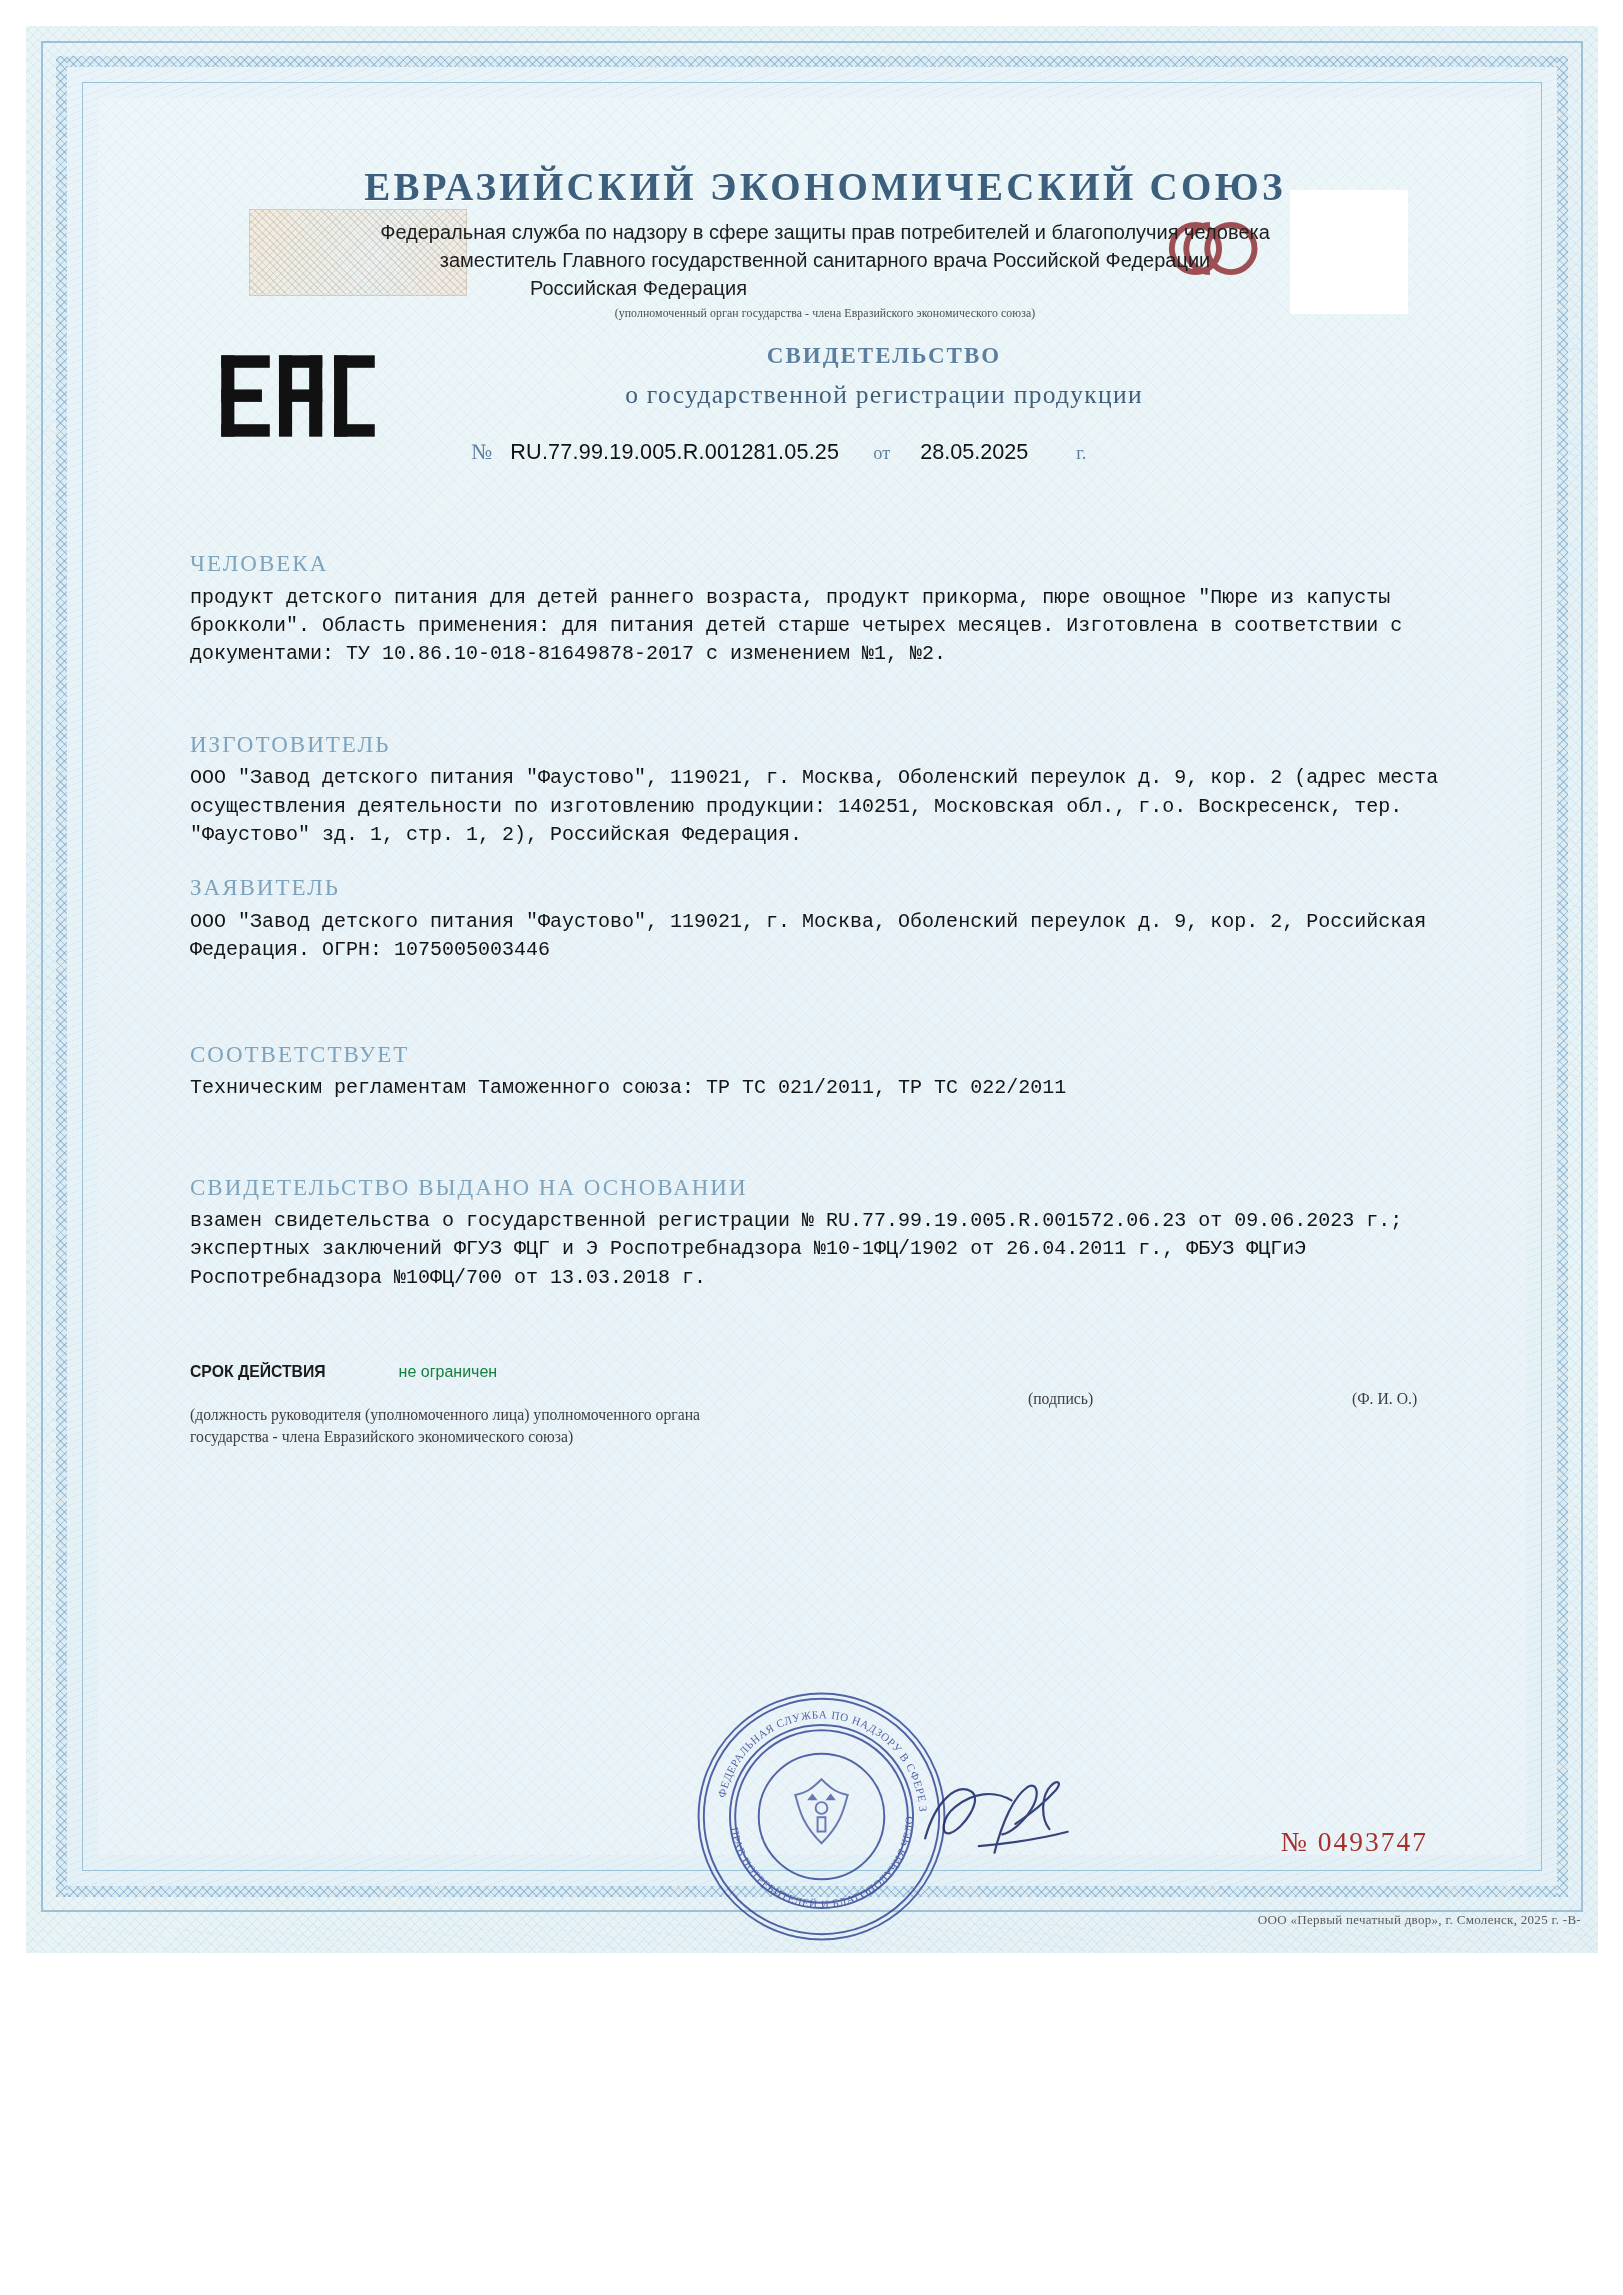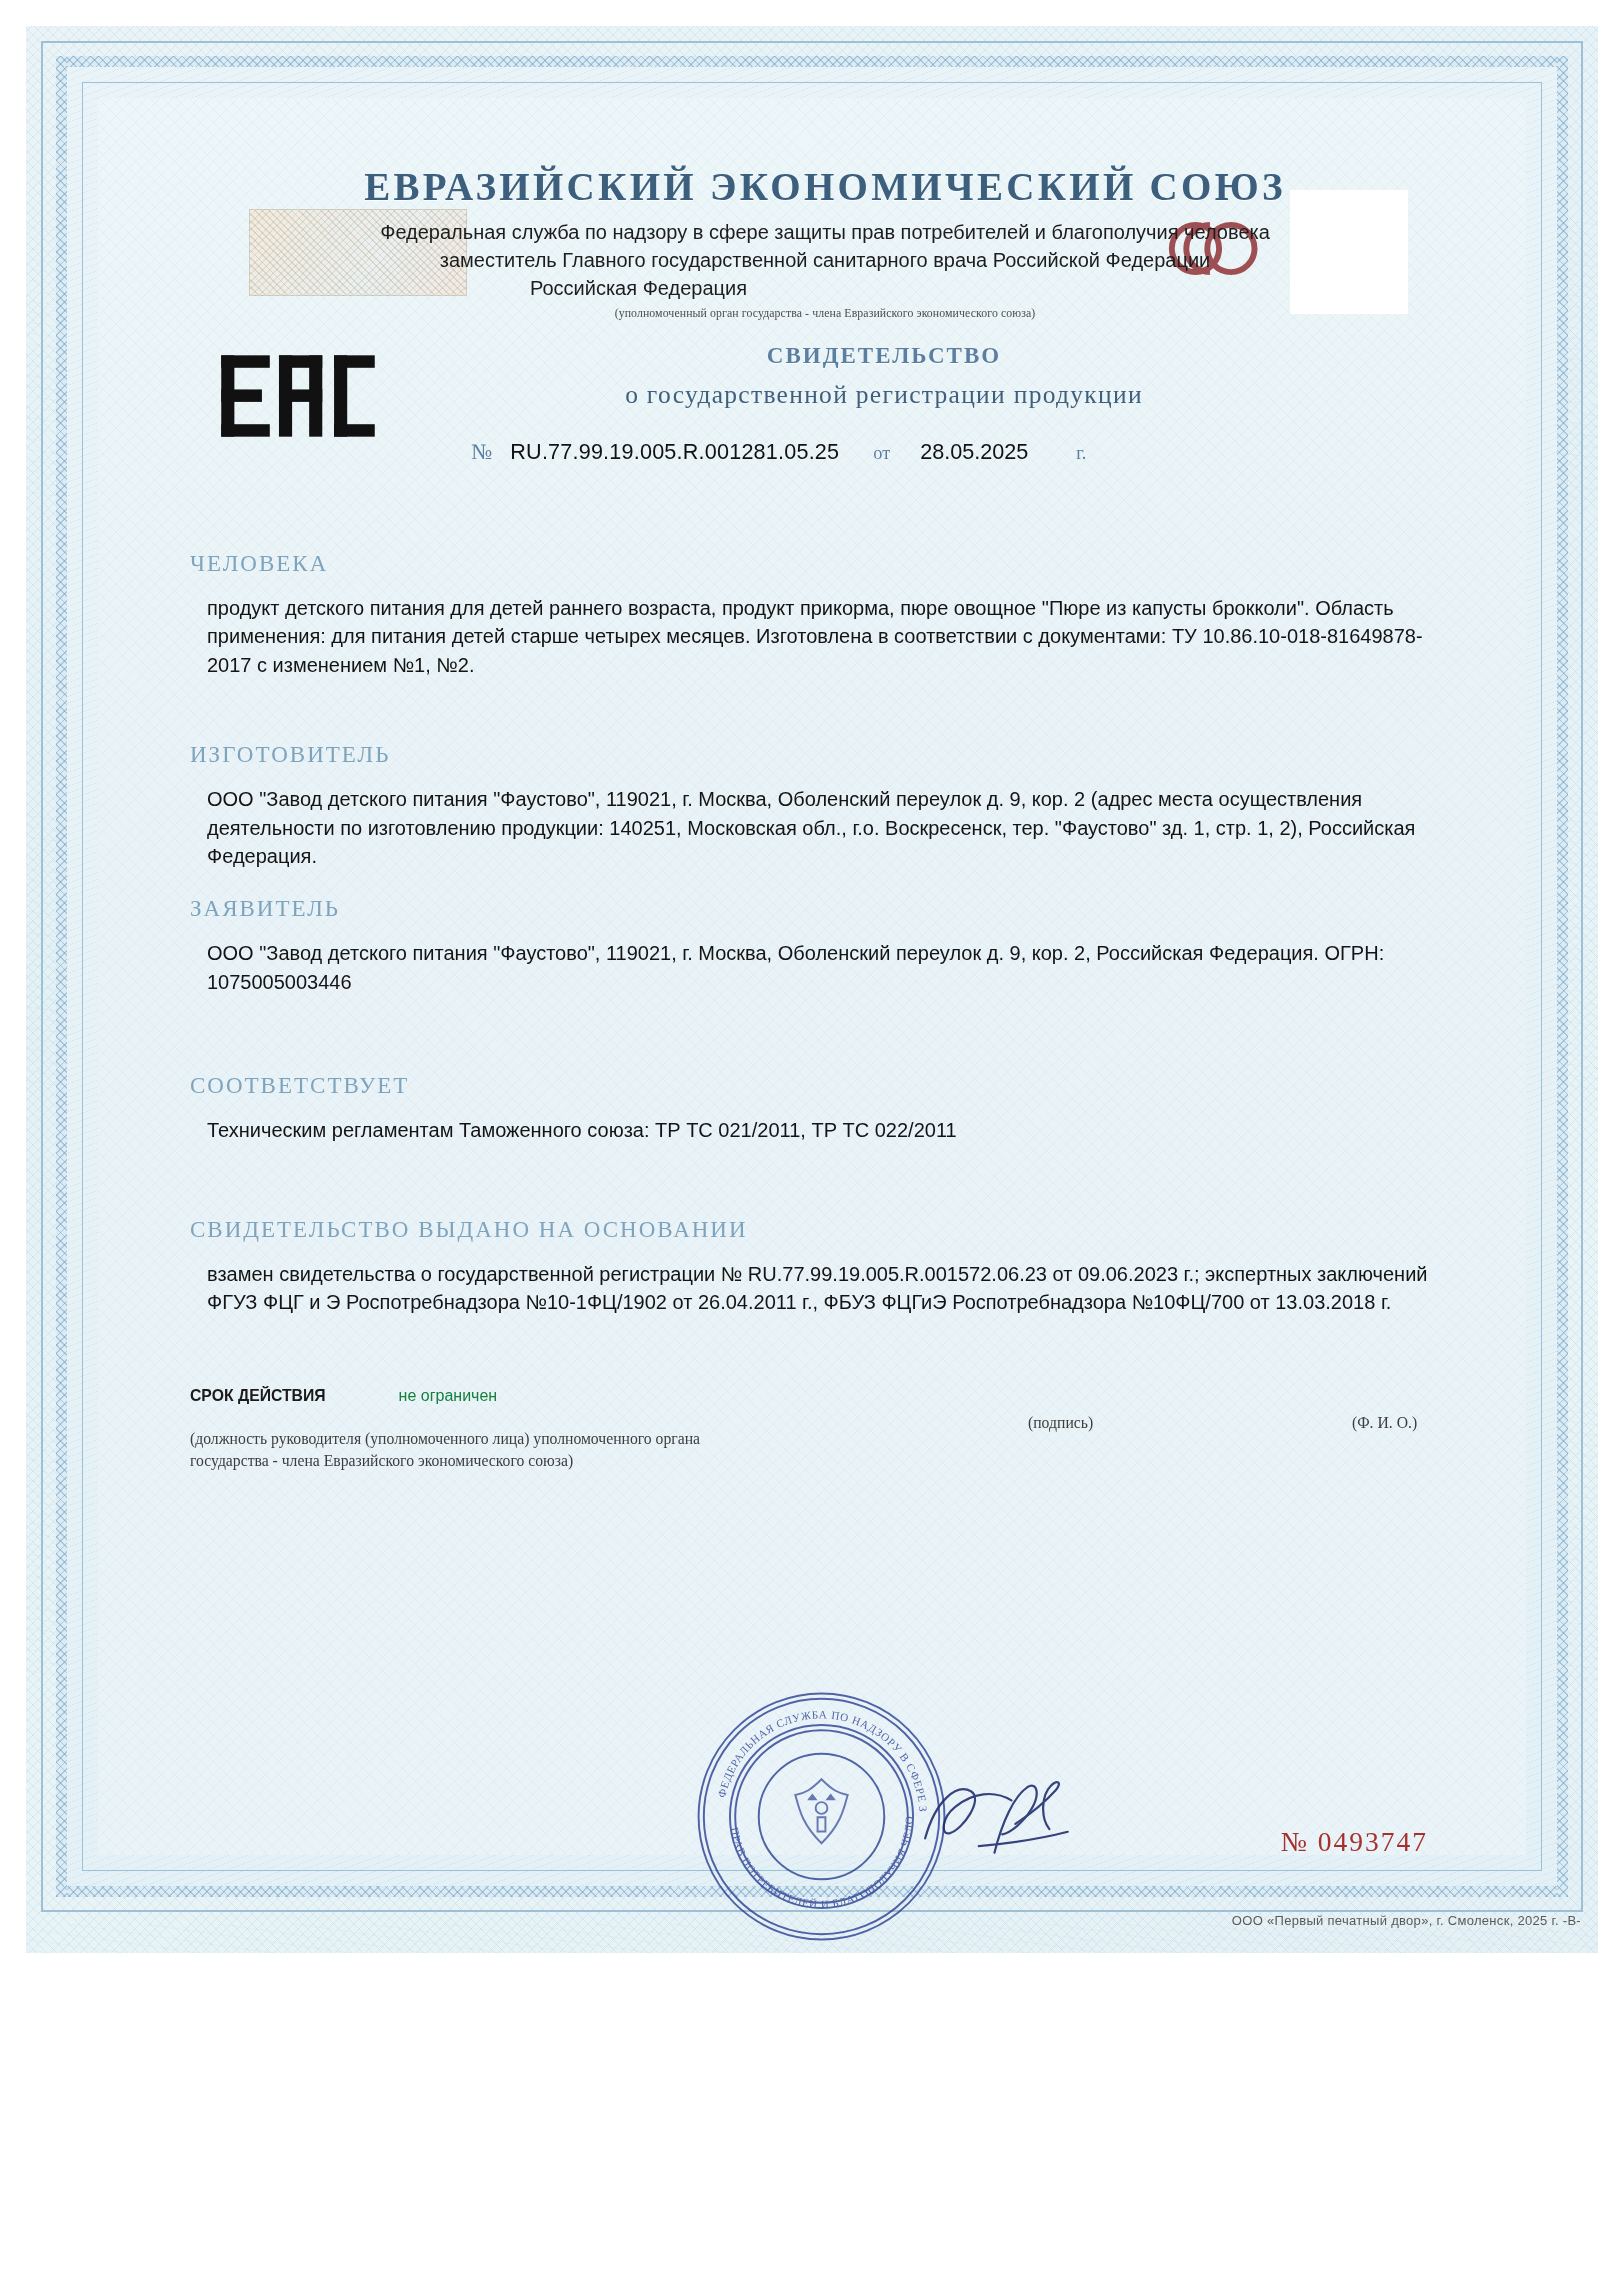--- a/index.html
+++ b/index.html
@@ -231,24 +231,25 @@
   .section { margin-top: 37px; }
   .section h2 {
     margin: 0 0 6.5px 0;
     font-family: "Liberation Serif", serif;
     font-weight: normal;
     font-size: 23px;
     letter-spacing: 2px;
     color: #7ea3bd;
   }
   .section p {
-    margin: 17px;
+    margin: 0;
     font-size: 20px;
     line-height: 1.42;
     color: #141414;
+    font-family: Liberation Mono, monospace;
   }
 
   .sec-product { margin-top: 41px; }
   .sec-manuf { margin-top: 63px; }
   .sec-applicant { margin-top: 26px; }
   .sec-conform { margin-top: 77px; }
   .sec-basis { margin-top: 72px; }
 
   
   .sec-valid {
@@ -320,21 +321,21 @@
     font-family: "Liberation Serif", serif;
     font-size: 27.5px;
     letter-spacing: 2px;
     color: #a6312c;
   }
 
   .footer-print {
     position: absolute;
     right: 43px;
     bottom: 25px;
-    font-family: Liberation Sans, sans-serif;
+    font-family: Liberation Serif, serif;
     font-size: 13px;
     color: #5a5a5a;
     letter-spacing: 0.3px;
     text-align: right;
   }
 
   
   .stamp {
     position: absolute;
     left: 694px;

